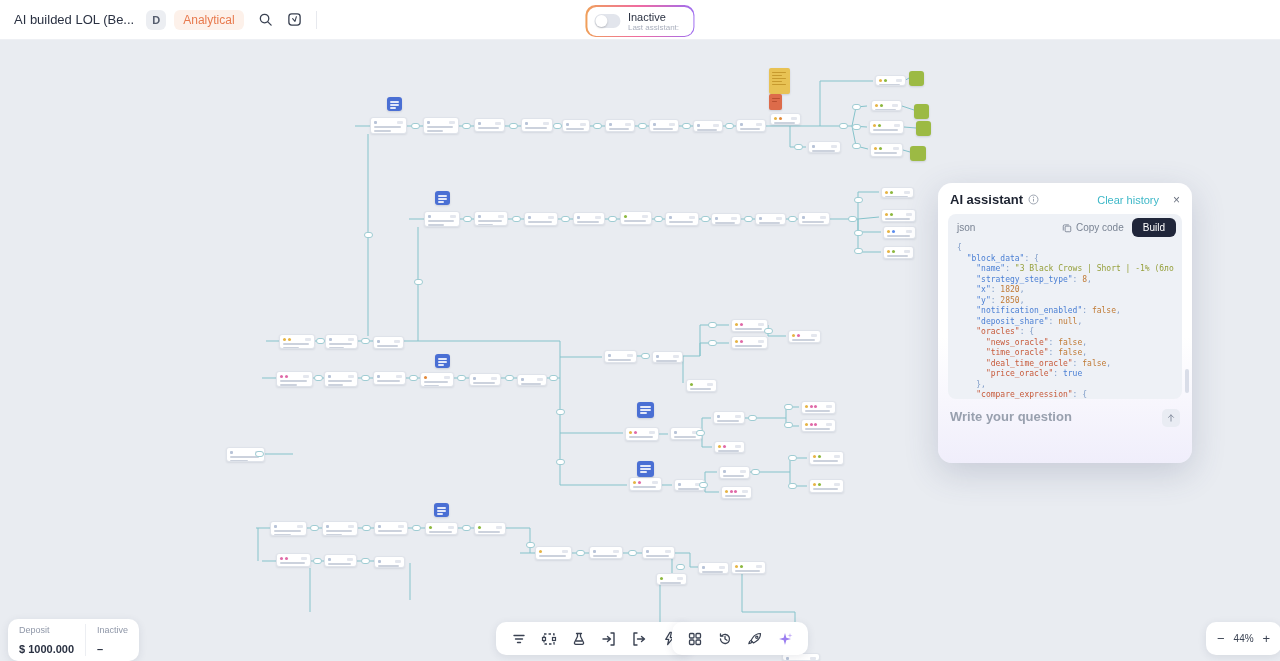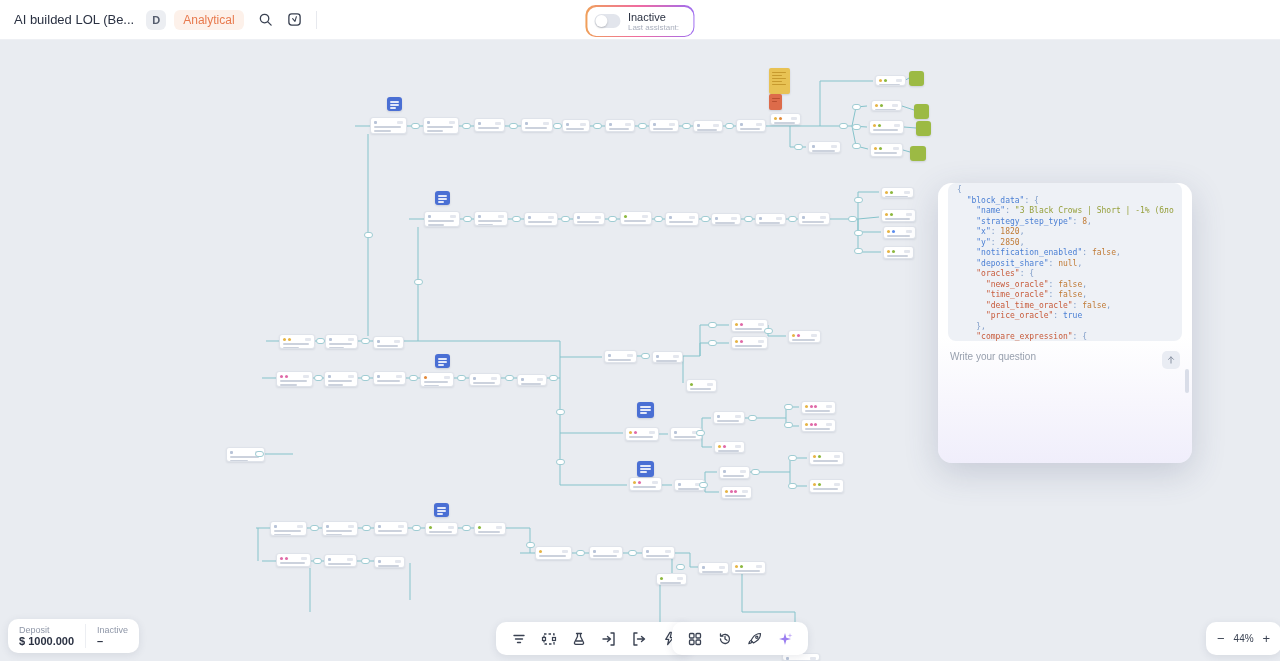--- a/index.html
+++ b/index.html
@@ -71,31 +71,31 @@
   .code-head { display:flex; align-items:center; padding:4px 6px 4px 9px; gap:8px; }
   .code-lang { font-size:10px; color:#7a8494; }
   .code-copy { margin-left:auto; display:flex; align-items:center; gap:4px; font-size:10px; color:#7a8494; cursor:pointer; }
   .btn-build { background:#20263a; color:#fff; font-size:10px; padding:4px 11px; border-radius:6px; border:none; cursor:pointer; }
   .code-body { padding:2px 0 0 9px; height:158px; overflow:hidden;
     font-family:"DejaVu Sans Mono", monospace; font-size:8px; line-height:10.5px; white-space:pre; }
   .tk-k  { color:#4a7fd4; } .tk-ko { color:#c75a3a; } .tk-s { color:#96a03c; }
   .tk-n  { color:#c07a35; } .tk-f  { color:#c07a35; } .tk-t { color:#4a7fd4; }
   .tk-p  { color:#7e9cc8; }
   .as-input { display:flex; align-items:flex-start; padding:10px 12px 0; }
-  .as-placeholder { font-size:10px; color:#98a0ae; }
+  .as-placeholder { font-size:13px; color:#98a0ae;font-weight:bold; }
   .as-send { margin-left:auto; width:18px; height:18px; background:#e9ecf3; border-radius:5px; border:none;
     display:flex; align-items:center; justify-content:center; cursor:pointer; }
   .scroll-thumb { position:absolute; right:3px; top:186px; width:4px; height:24px; background:#d9dde8; border-radius:2px; }
   
   .card { position:absolute; background:#fff; border-radius:10px; box-shadow:0 2px 8px rgba(40,50,80,.10); z-index:20; }
   .deposit-card { left:8px; top:619px; display:flex; align-items:stretch; padding:5px 0; }
   .dep-cell { padding:1px 11px; }
   .dep-cell + .dep-cell { border-left:1px solid #eceef2; }
   .dep-label { font-size:9px; color:#8f97a8; }
-  .dep-value { font-size:11px; font-weight:600; color:#2a3142; margin-top:0; }
+  .dep-value { font-size:11px; font-weight:600; color:#2a3142; margin-top:8px; }
   .toolbar { top:622px; height:33px; display:flex; align-items:center; padding:0 8px; }
   .toolbar .ticon { width:30px; height:33px; display:flex; align-items:center; justify-content:center; cursor:pointer; }
   .zoom-card { left:1206px; top:622px; height:33px; display:flex; align-items:center; padding:0 11px; gap:9px; }
   .zoom-btn { font-size:13px; color:#3a4252; cursor:pointer; line-height:1; }
   .zoom-val { font-size:10px; color:#3a4252; }
   svg.ic { display:block; }
 </style>
 </head>
 <body>
 
@@ -841,21 +841,42 @@
         <div class="knob"></div>
       </div>
     <div class="status-text">
       <div class="t1">Inactive</div>
       <div class="t2">Last assistant:</div>
     </div>
   </div>
 </div>
 
 <div class="assistant">
+  <div class="as-header">
+    <span class="as-title">AI assistant</span>
+    <svg class="ic" width="11" height="11" viewBox="0 0 16 16">
+        <circle cx="8" cy="8" r="6.5" fill="none" stroke="#9aa1ae" stroke-width="1.4"></circle>
+        <line x1="8" y1="7" x2="8" y2="11" stroke="#9aa1ae" stroke-width="1.4"></line>
+        <circle cx="8" cy="4.6" r="0.9" fill="#9aa1ae"></circle>
+      </svg>
+    <span class="as-clear">Clear history</span>
+    <span class="as-close">×</span>
+  </div>
   <div class="code-card">
+    <div class="code-head">
+      <span class="code-lang">json</span>
+      <span class="code-copy">
+        <svg class="ic" width="10" height="10" viewBox="0 0 16 16">
+            <rect x="5" y="5" width="9" height="9" rx="1.5" fill="none" stroke="#7a8494" stroke-width="1.4"></rect>
+            <path d="M11 3 H4 a2 2 0 0 0-2 2 v7" fill="none" stroke="#7a8494" stroke-width="1.4"></path>
+          </svg>
+        <span>Copy code</span>
+      </span>
+      <button class="btn-build">Build</button>
+    </div>
     <div class="code-body" id="code-body"><div><span class="tk-p">{</span></div><div><span class="tk-p">  </span><span class="tk-k">"block_data"</span><span class="tk-p">: {</span></div><div><span class="tk-p">    </span><span class="tk-k">"name"</span><span class="tk-p">: </span><span class="tk-s">"3 Black Crows | Short | -1% (бло</span></div><div><span class="tk-p">    </span><span class="tk-k">"strategy_step_type"</span><span class="tk-p">: </span><span class="tk-n">8</span><span class="tk-p">,</span></div><div><span class="tk-p">    </span><span class="tk-k">"x"</span><span class="tk-p">: </span><span class="tk-n">1820</span><span class="tk-p">,</span></div><div><span class="tk-p">    </span><span class="tk-k">"y"</span><span class="tk-p">: </span><span class="tk-n">2850</span><span class="tk-p">,</span></div><div><span class="tk-p">    </span><span class="tk-k">"notification_enabled"</span><span class="tk-p">: </span><span class="tk-f">false</span><span class="tk-p">,</span></div><div><span class="tk-p">    </span><span class="tk-k">"deposit_share"</span><span class="tk-p">: </span><span class="tk-f">null</span><span class="tk-p">,</span></div><div><span class="tk-p">    </span><span class="tk-ko">"oracles"</span><span class="tk-p">: {</span></div><div><span class="tk-p">      </span><span class="tk-ko">"news_oracle"</span><span class="tk-p">: </span><span class="tk-f">false</span><span class="tk-p">,</span></div><div><span class="tk-p">      </span><span class="tk-ko">"time_oracle"</span><span class="tk-p">: </span><span class="tk-f">false</span><span class="tk-p">,</span></div><div><span class="tk-p">      </span><span class="tk-ko">"deal_time_oracle"</span><span class="tk-p">: </span><span class="tk-f">false</span><span class="tk-p">,</span></div><div><span class="tk-p">      </span><span class="tk-ko">"price_oracle"</span><span class="tk-p">: </span><span class="tk-t">true</span></div><div><span class="tk-p">    },</span></div><div><span class="tk-p">    </span><span class="tk-ko">"compare_expression"</span><span class="tk-p">: {</span></div></div>
   </div>
   <div class="as-input">
     <span class="as-placeholder">Write your question</span>
     <button class="as-send">
       <svg class="ic" width="10" height="10" viewBox="0 0 16 16">
           <path d="M8 13 V3 M4 7 L8 3 l4 4" fill="none" stroke="#8a93a3" stroke-width="1.6" stroke-linecap="round" stroke-linejoin="round"></path>
         </svg>
     </button>
   </div>

